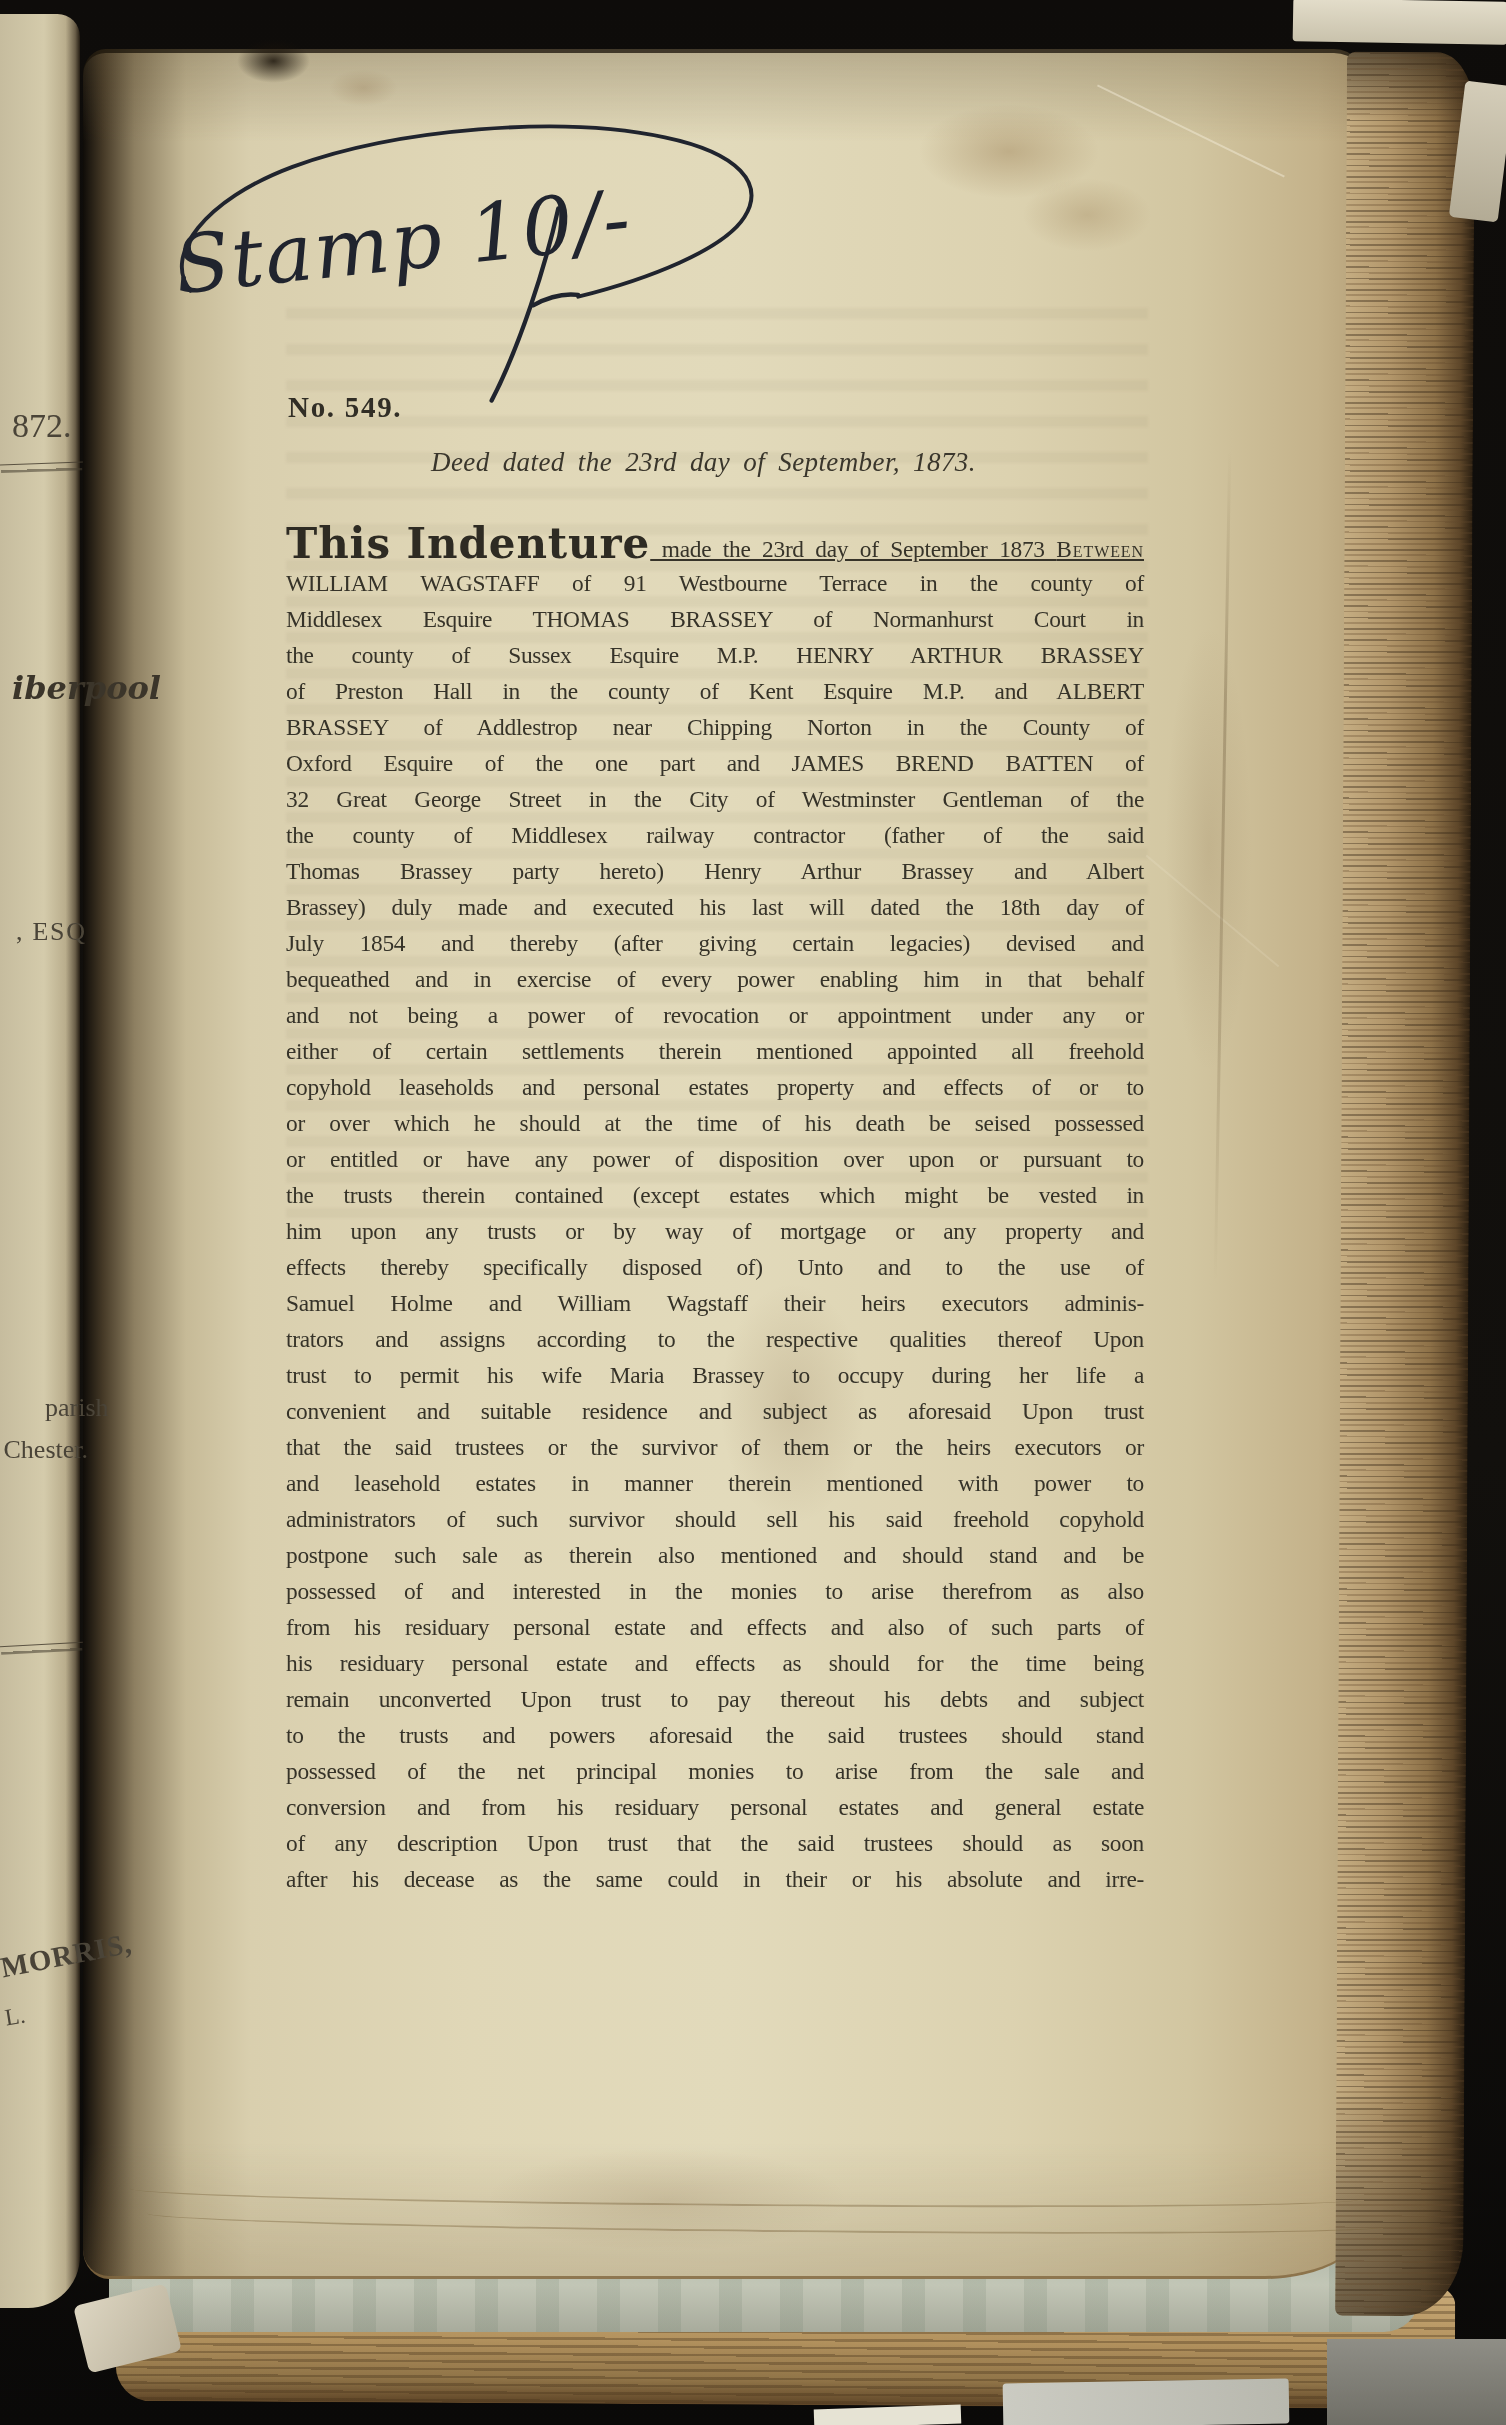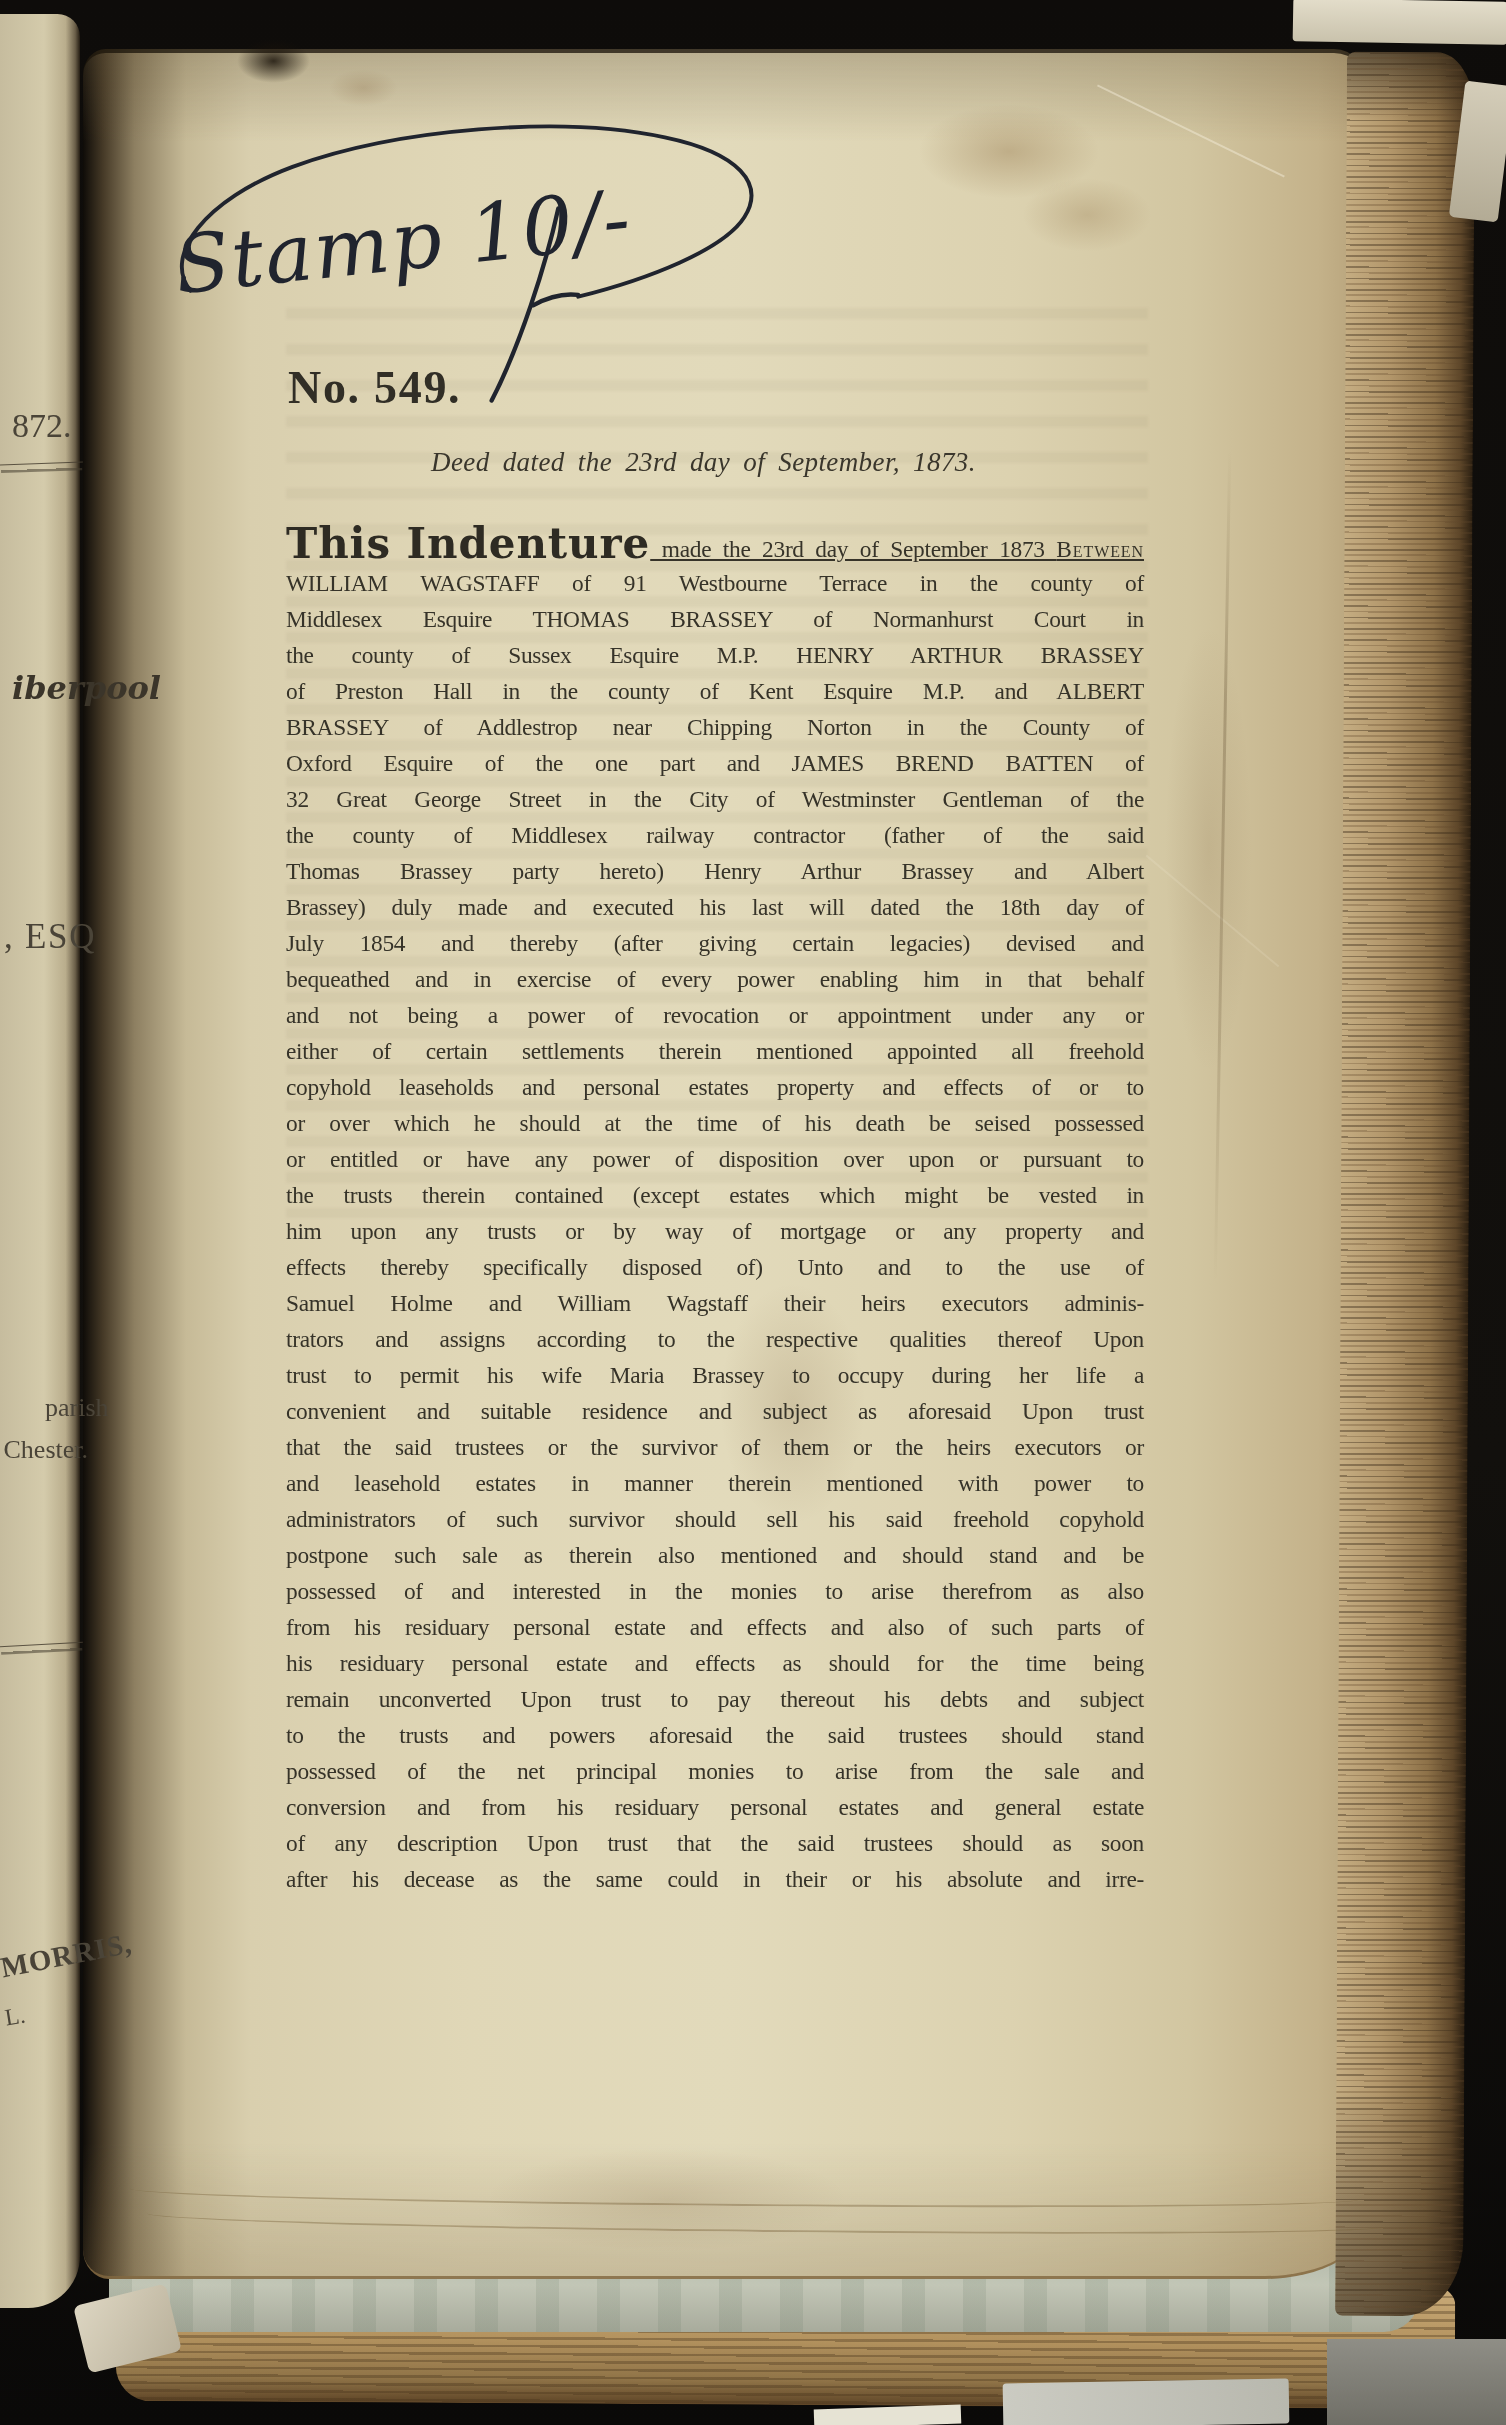--- a/index.html
+++ b/index.html
@@ -59,22 +59,22 @@
       radial-gradient(ellipse,rgba(120,85,45,.20),rgba(120,85,45,0) 70%) 329px 69px / 69px 38px no-repeat,
       radial-gradient(ellipse,rgba(112,82,46,.16),rgba(112,82,46,0) 70%) 719px 1282px / 147px 243px no-repeat,
       radial-gradient(ellipse,rgba(112,82,46,.14),rgba(112,82,46,0) 70%) 1165px 624px / 87px 450px no-repeat,
       radial-gradient(ellipse,rgba(112,82,46,.15),rgba(112,82,46,0) 70%) 485px 2148px / 364px 104px no-repeat;}
   #ghost{position:absolute;left:286px;top:308px;width:862px;height:910px;z-index:3;
     background:repeating-linear-gradient(to bottom,rgba(95,85,58,.11) 0 11.3px,rgba(0,0,0,0) 11.3px 36px);
     filter:blur(1.7px);opacity:.55;pointer-events:none;}
   .scratch{position:absolute;height:1.7px;background:rgba(246,240,222,.45);z-index:4;}
 
   
-  #deed-number{position:absolute;left:288px;top:361px;z-index:5;
-    font-size:46px;font-weight:bold;letter-spacing:1.7px;color:#312e26;}
+  #deed-number{position:absolute;left:288px;top:391px;z-index:5;
+    font-size:29px;font-weight:bold;letter-spacing:1.7px;color:#312e26;}
   #deed-date{position:absolute;left:431px;top:447px;z-index:5;
     font-size:27px;font-style:italic;color:#3a362c;word-spacing:6px;letter-spacing:0.4px;}
   #deed-body{position:absolute;left:286px;top:520px;width:858px;z-index:5;
     color:#363329;font-size:23.4px;letter-spacing:-0.3px;}
   .body-line{text-align:justify;text-align-last:justify;height:36px;line-height:36px;white-space:nowrap;}
   .first-line{height:45px;line-height:45px;text-decoration:underline;}
   .blackletter{font-family:"DejaVu Serif",serif;font-weight:bold;font-size:42px;
     letter-spacing:0.9px;transform:scaleY(1.04);display:inline-block;color:#2e2b23;}
   .sc{font-variant:small-caps;letter-spacing:0.9px;}
 
@@ -85,21 +85,21 @@
 </style>
 </head>
 <body>
 
 <div id="scan">
 
   <div id="prev-page"></div>
   <div class="frag" style="left:12px;top:407px;font-size:34px;">872.</div>
   <div class="frag-rule" style="left:0;top:463px;transform:rotate(-2deg);"></div>
   <div class="frag" style="left:12px;top:669px;font-size:32px;font-weight:bold;font-style:italic;color:#3b352a;font-family:'DejaVu Serif',serif;">iberpool</div>
-  <div class="frag" style="left:4px;top:917px;font-size:35px;letter-spacing:1.7px;">,   ESQ</div>
+  <div class="frag" style="left:16px;top:917px;font-size:26px;letter-spacing:1.7px;">,   ESQ</div>
   <div class="frag" style="left:45px;top:1393px;font-size:26px;">parish</div>
   <div class="frag" style="left:3.5px;top:1435px;font-size:26px;">Chester.</div>
   <div class="frag-rule" style="left:0;top:1644px;transform:rotate(-3deg);"></div>
   <div class="frag" style="left:0;top:1939px;font-size:29px;font-weight:bold;transform:rotate(-11deg);letter-spacing:0.9px;">MORRIS,</div>
   <div class="frag" style="left:5.2px;top:2003px;font-size:23.4px;transform:rotate(-9deg);">L.</div>
 
   <div id="band-tan"></div>
   <div id="band-grey"></div>
 
   <div id="page"></div>

